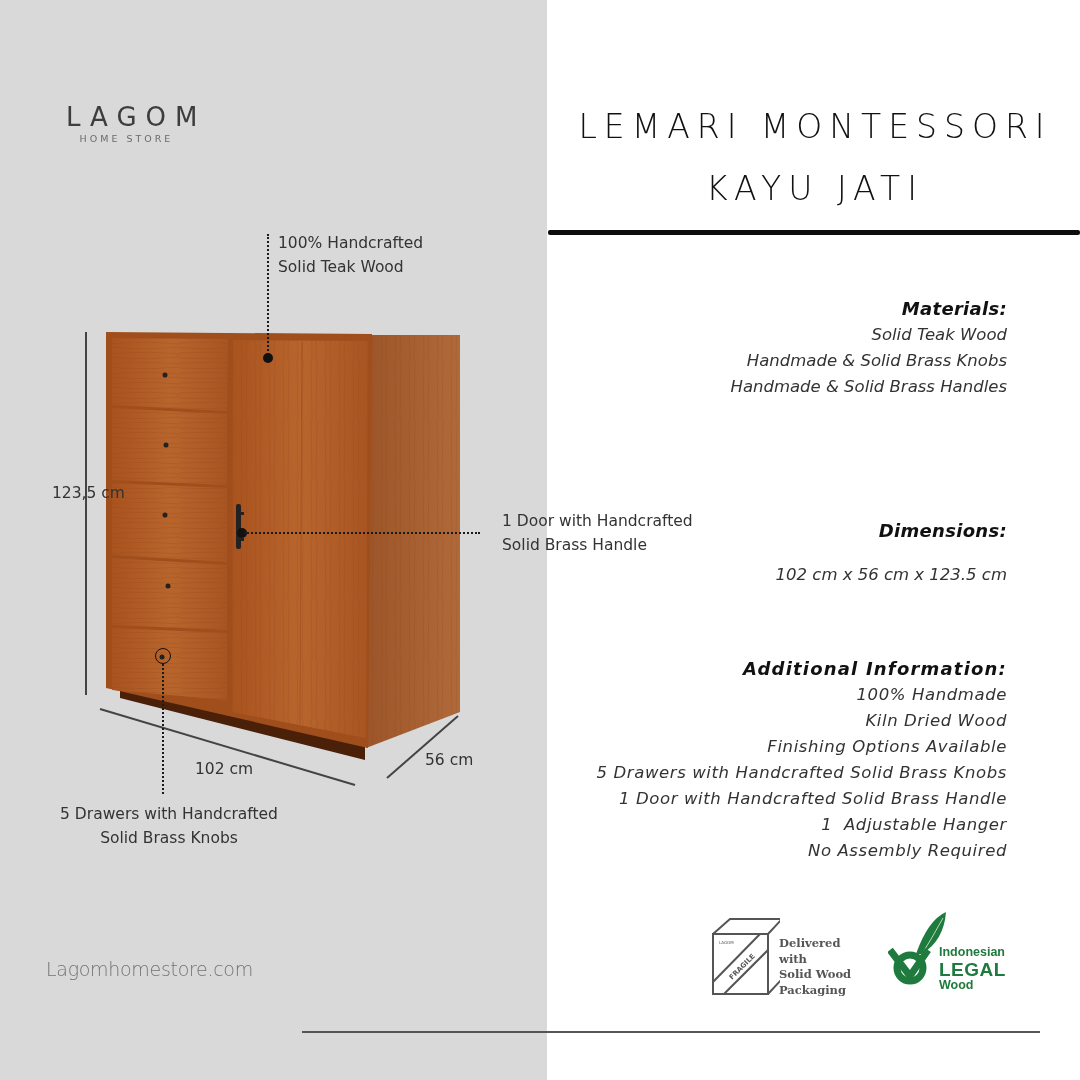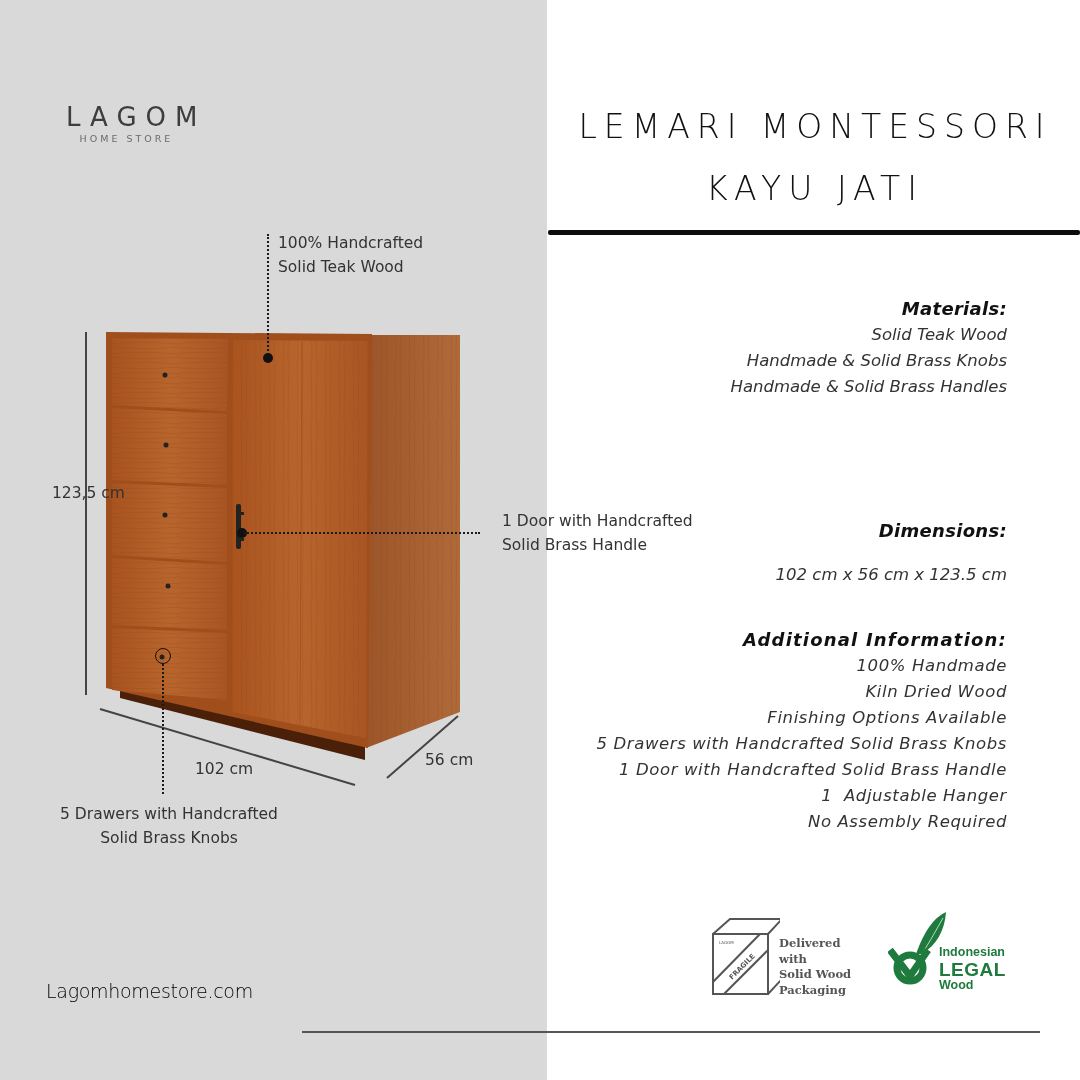--- a/index.html
+++ b/index.html
@@ -18,37 +18,37 @@
   .title { position: absolute; left: 550px; top: 96px; width: 530px; text-align: center; font-family: "DejaVu Sans", sans-serif; font-weight: 300; font-size: 33px; letter-spacing: 7px; line-height: 62px; color: #111; }
   .title-rule { position: absolute; left: 548px; top: 230px; width: 532px; height: 5px; background: #0d0d0d; border-radius: 2px; }
 
   
   .spec { position: absolute; right: 73px; text-align: right; font-family: "DejaVu Sans", sans-serif; }
   .spec-head { font-weight: 700; font-style: italic; font-size: 18px; color: #111; line-height: 26px; letter-spacing: 0.3px; }
   .spec-line { font-style: italic; font-size: 16.5px; color: #333; line-height: 26px; font-weight: 300; }
   .spec-materials { top: 296px; }
   .spec-dimensions { top: 518px; }
   .spec-dimensions .spec-line { margin-top: 18px; }
-  .spec-additional { top: 627px; }
+  .spec-additional { top: 656px; }
   .spec-additional .spec-head { letter-spacing: 1.2px; }
   .spec-additional .spec-line { letter-spacing: 0.6px; }
 
   
   .anno { position: absolute; font-family: "DejaVu Sans", sans-serif; font-size: 15.5px; color: #333; line-height: 24px; white-space: nowrap; }
   .dotline-v { position: absolute; width: 0; border-left: 2px dotted #1a1a1a; }
   .dotline-h { position: absolute; height: 0; border-top: 2px dotted #1a1a1a; }
   .dot { position: absolute; width: 10px; height: 10px; border-radius: 50%; background: #111; }
   .ring { position: absolute; width: 16px; height: 16px; border-radius: 50%; border: 1.5px solid #111; }
   .dim-label { position: absolute; font-family: "DejaVu Sans", sans-serif; font-size: 15.5px; color: #333; white-space: nowrap; }
 
   
   .cabinet { position: absolute; left: 0; top: 0; width: 547px; height: 800px; }
 
   
-  .footer-url { position: absolute; left: 46px; top: 980px; font-family: "DejaVu Sans", sans-serif; font-size: 19px; color: #000000; font-weight: 300; letter-spacing: -0.3px; }
+  .footer-url { position: absolute; left: 46px; top: 958px; font-family: "DejaVu Sans", sans-serif; font-size: 19px; color: #737373; font-weight: 300; letter-spacing: -0.3px; }
   .footer-rule { position: absolute; left: 302px; top: 1031px; width: 738px; height: 2px; background: #555; }
 
   
   .badge-packaging { position: absolute; left: 710px; top: 914px; width: 160px; height: 84px; }
   .pack-text { position: absolute; left: 69px; top: 22px; font-family: "DejaVu Serif", "Liberation Serif", serif; font-weight: 700; font-size: 11.5px; line-height: 15.5px; color: #555; }
   .badge-legal { position: absolute; left: 888px; top: 910px; width: 130px; height: 90px; }
   .legal-text { position: absolute; left: 51px; top: 36px; font-family: "Liberation Sans", sans-serif; font-weight: 700; color: #1f7a3e; line-height: 1; }
   .legal-t1 { font-size: 12.5px; }
   .legal-t2 { font-size: 19px; margin-top: 1px; letter-spacing: 0.5px; }
   .legal-t3 { font-size: 12.5px; }

